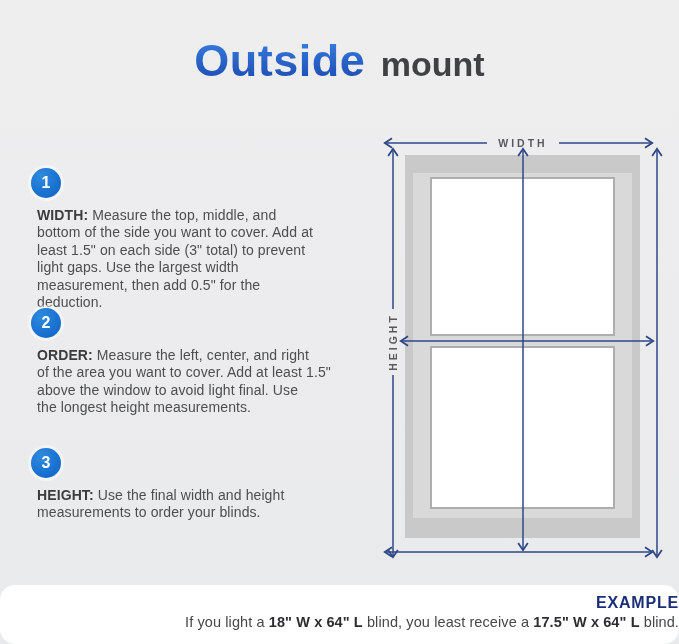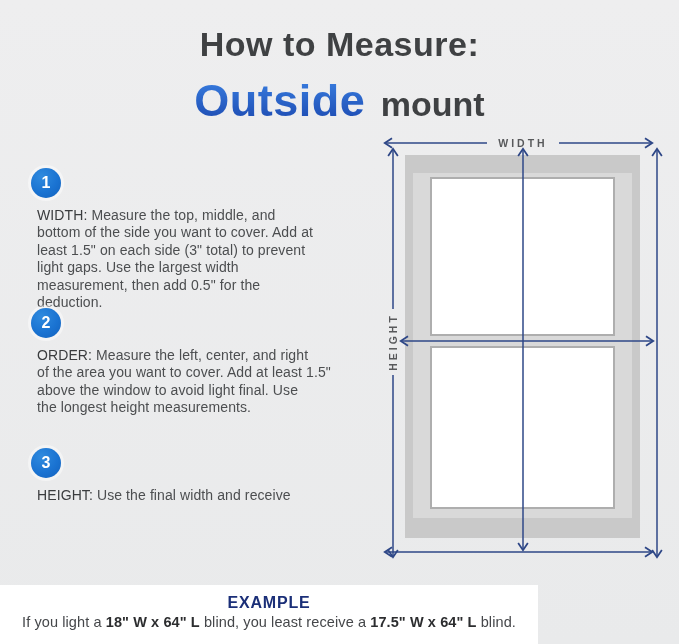--- a/index.html
+++ b/index.html
@@ -31,47 +31,46 @@
     width:30px;height:30px;border-radius:50%;margin-left:1px;
     background:radial-gradient(circle at 35% 28%, #2f8ade 0%, var(--accent-blue,#1a73d2) 55%, #1261bd 100%);
     box-shadow:0 0 0 3px rgba(255,255,255,.45);
     display:flex;align-items:center;justify-content:center;
   }
   .step-badge span{color:#fff;font-size:16px;font-weight:700;}
   .step-text{
     margin:9px 0 0 7px;font-size:14px;line-height:17.4px;
     color:var(--body-text,#4c4e50);letter-spacing:.1px;
   }
-  .step-label{font-weight:400;color:#3a3c3e;}
+  .step-label{font-weight:700;color:#3a3c3e;}
 
   
   .diagram{position:absolute;left:375px;top:128px;width:292px;height:440px;}
   .diag-line{stroke:var(--arrow-navy,#2e4787);stroke-width:1.5;fill:none;}
   .ah-path{stroke:var(--arrow-navy,#2e4787);stroke-width:1.4;fill:none;}
   .diag-label{
     font-family:"Liberation Sans","DejaVu Sans",sans-serif;
     font-size:10.5px;font-weight:600;letter-spacing:3px;
     fill:var(--diagram-label,#58595b);
   }
 
   
-  .example-bar{position:absolute;left:0;top:585px;width:538px;height:59px;
-    background:#ffffff;text-align:center;}
+  .example-bar{position:absolute;left:0;top:585px;width:679px;height:59px;
+    background:#ffffff;text-align:right;border-radius:15px;}
   .example-heading{margin:9px 0 2px 0;font-size:16px;font-weight:700;
     letter-spacing:.8px;color:var(--example-navy,#1b2f78);}
   .example-line{margin:0;font-size:14.5px;color:#45474a;letter-spacing:.1px;}
   .example-line b{color:#2c2d2f;}
 </style>
 </head>
 <body>
 
 <div id="canvas">
 
   <div class="header">
-    <div class="title-line1">How to Measure:</div>
     <div class="title-line2">
       <span class="title-highlight">Outside</span>
       <span>mount</span>
     </div>
   </div>
 
   <section class="step" style="top:168px">
     <div class="step-badge">
       <span>1</span>
     </div>
@@ -98,21 +97,22 @@
       <span>the longest height measurements.</span>
     </p>
   </section>
 
   <section class="step" style="top:448px">
     <div class="step-badge">
       <span>3</span>
     </div>
     <p class="step-text">
       <b class="step-label">HEIGHT:</b>
-      <span>Use the final width and receive</span><br>
+      <span>Use the final width and height</span><br>
+      <span>measurements to order your blinds.</span>
     </p>
   </section>
 
   <svg class="diagram" viewBox="0 0 292 440">
     <defs>
       <marker id="ah" viewBox="0 0 10 10" refX="7" refY="5" markerWidth="8.5" markerHeight="8.5" orient="auto-start-reverse">
         <path class="ah-path" d="M1.5,1.2 L7.2,5 L1.5,8.8"></path>
       </marker>
     </defs>
 

